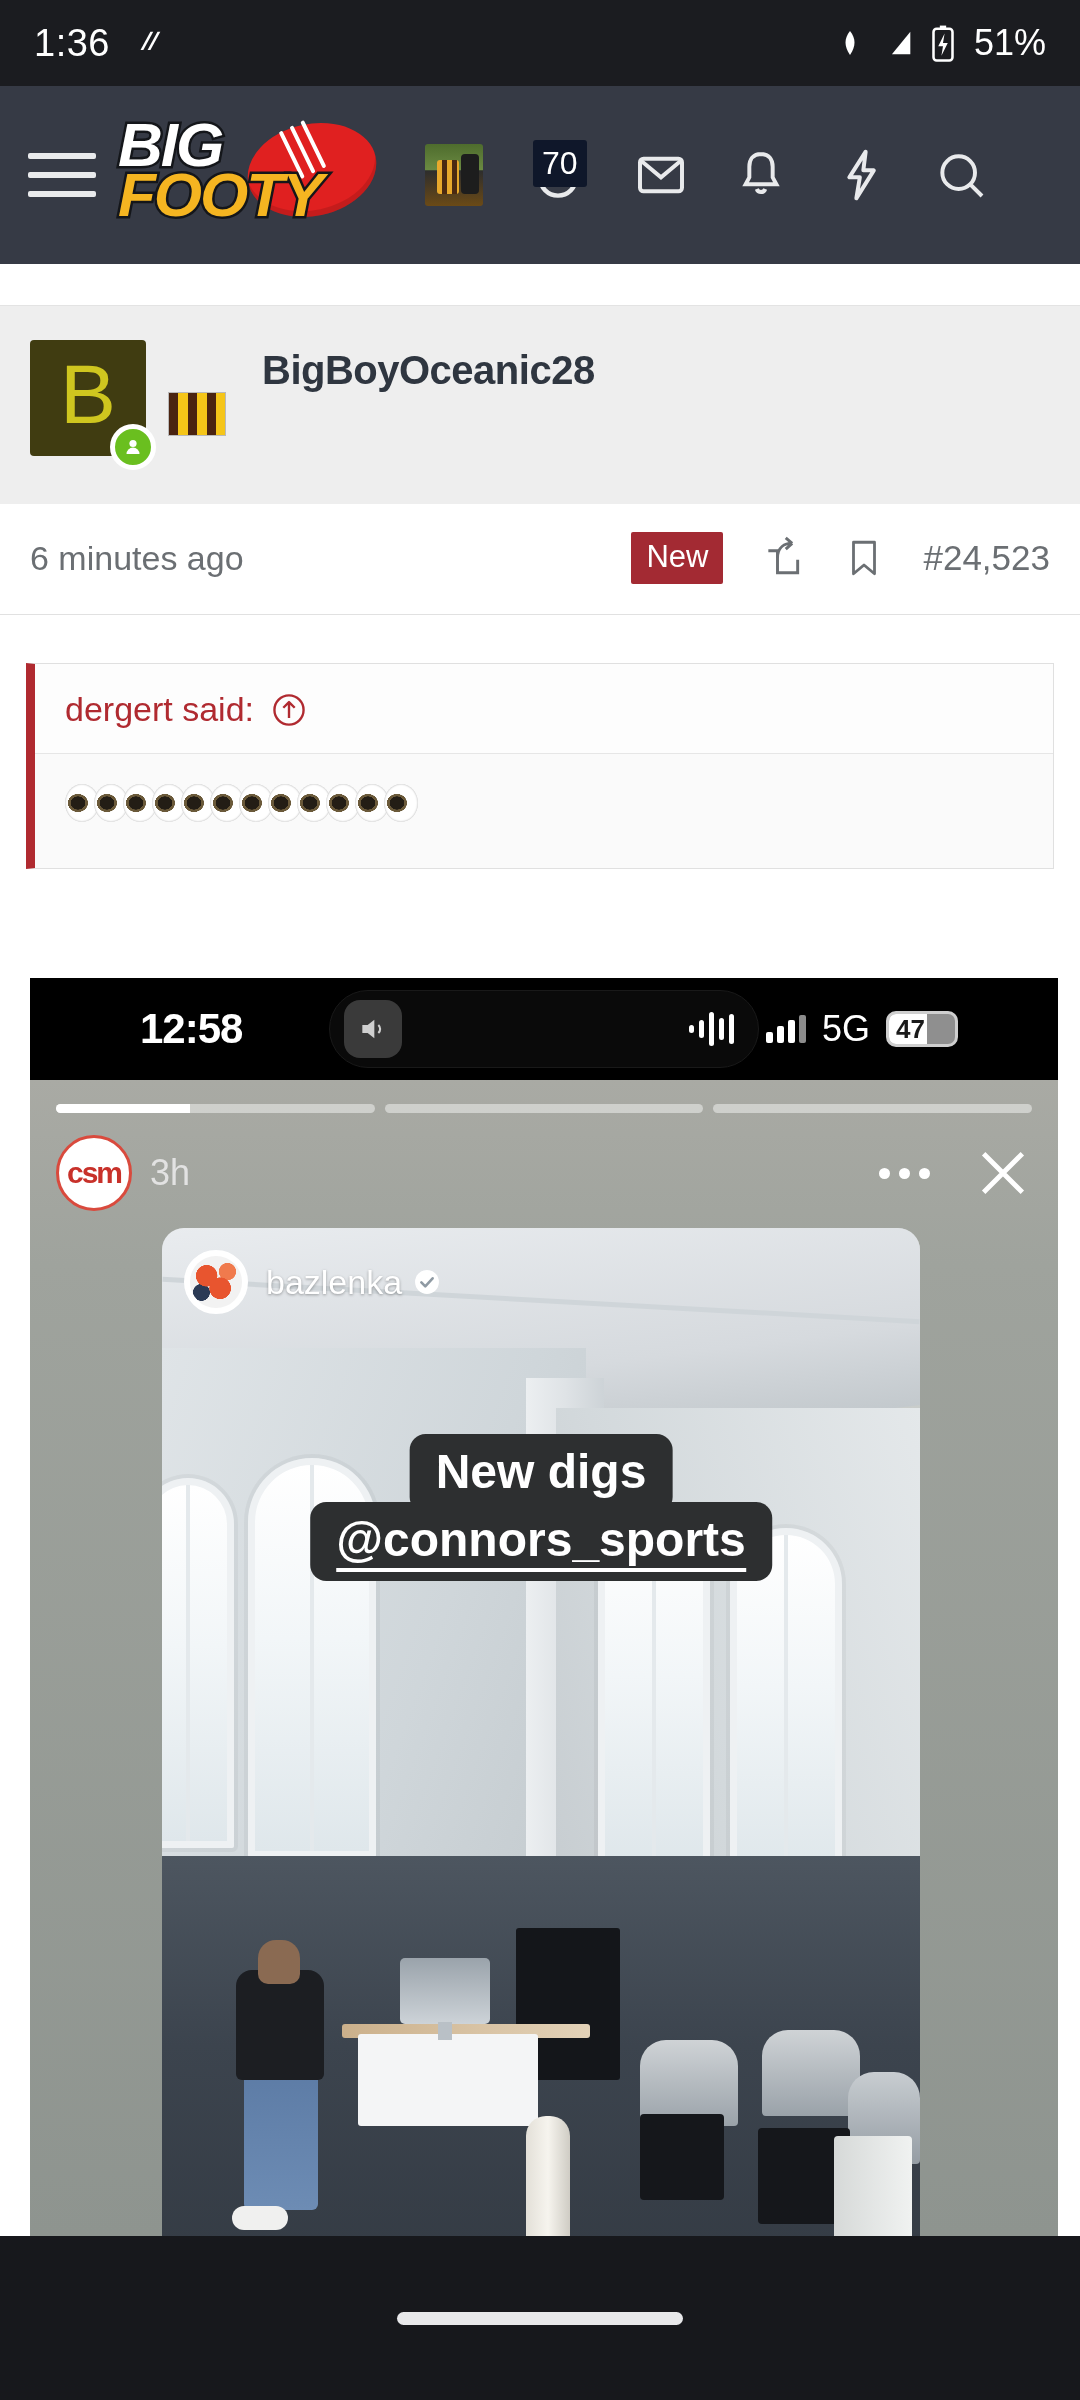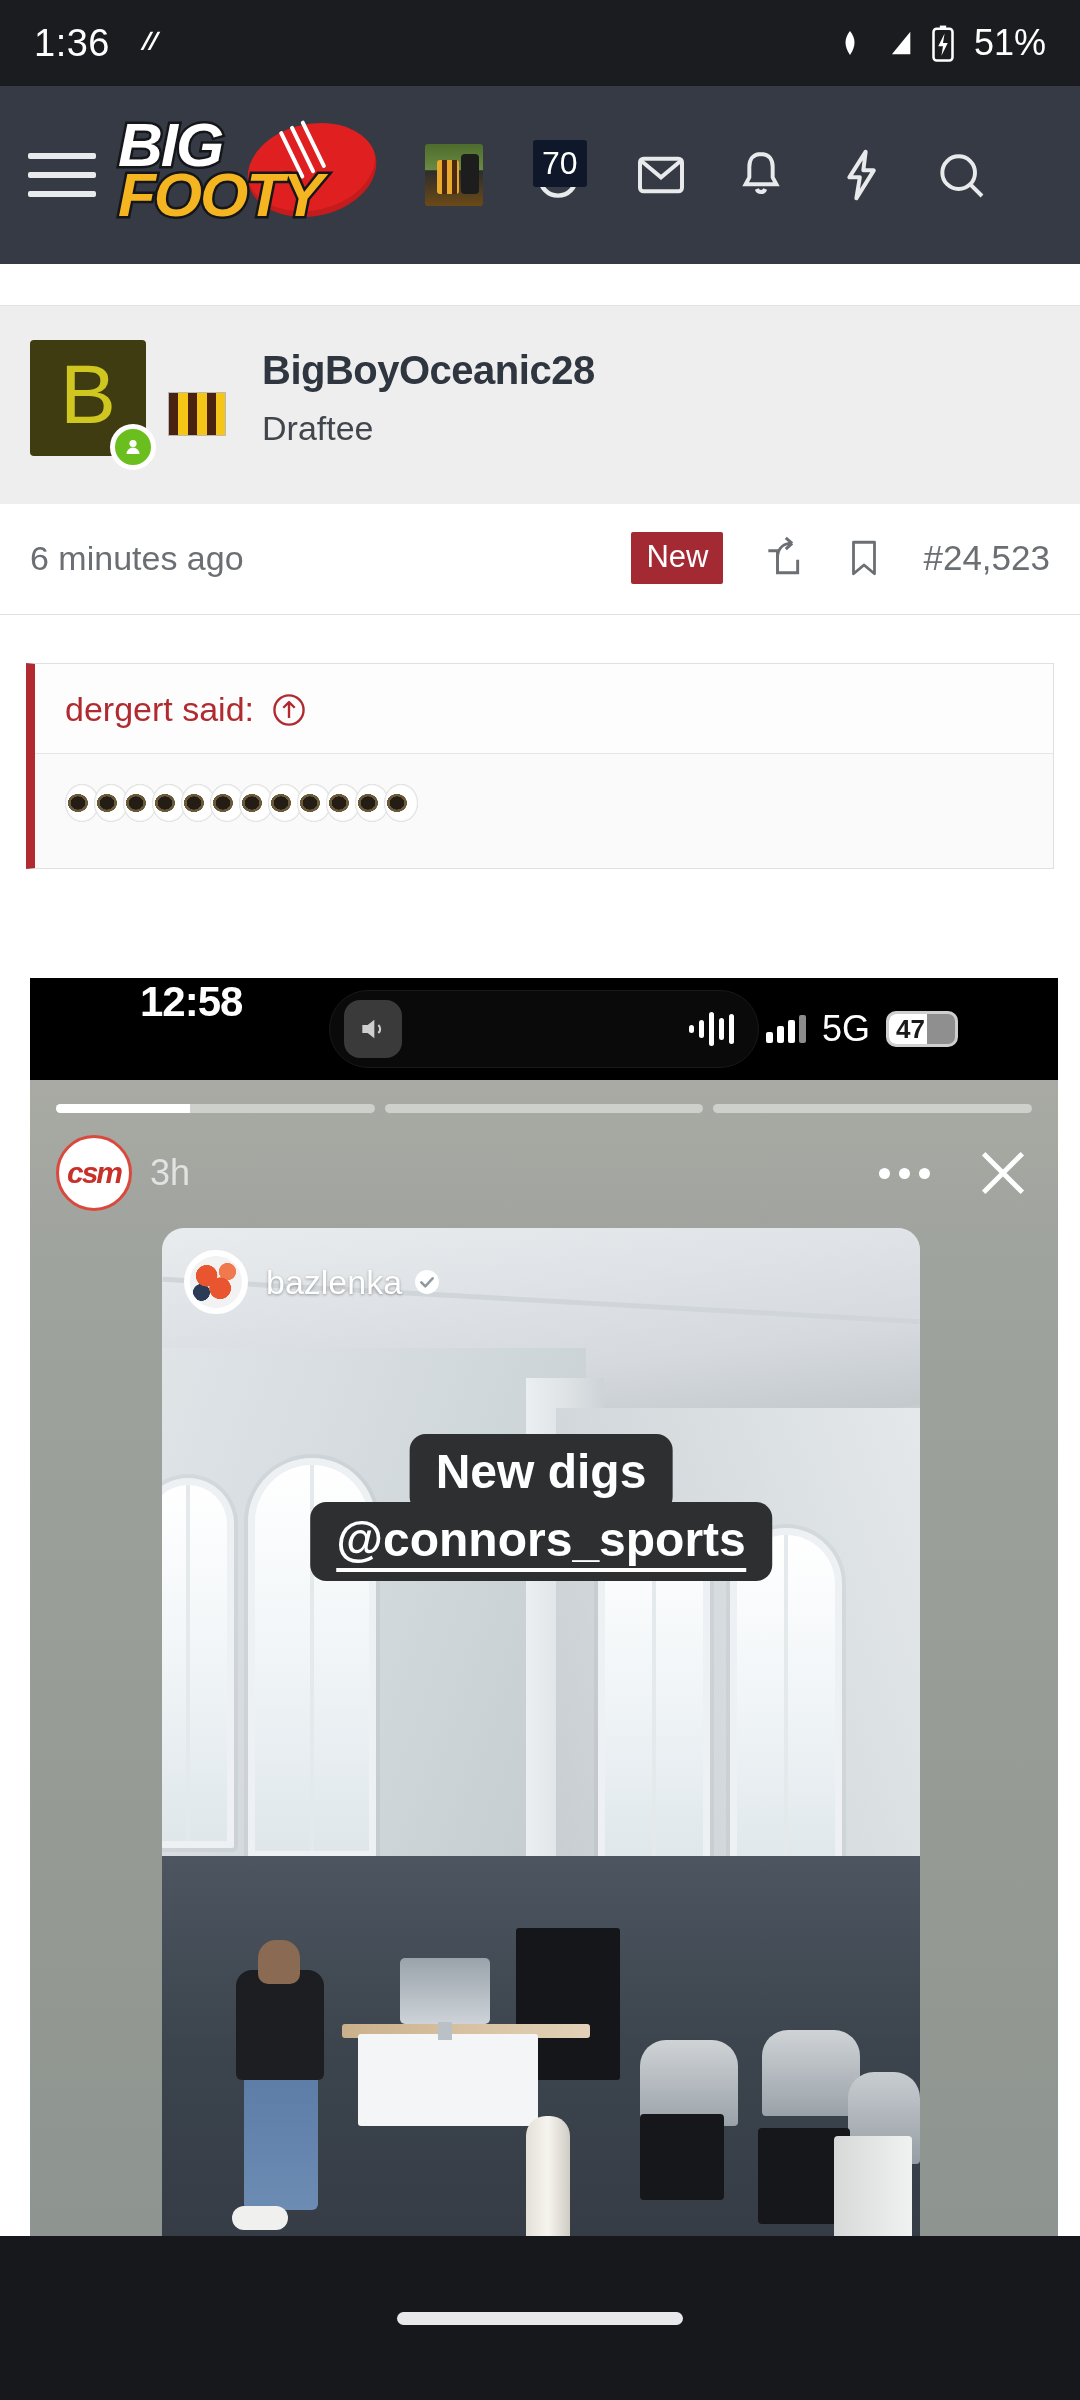--- a/index.html
+++ b/index.html
@@ -129,21 +129,21 @@
     background: radial-gradient(ellipse at 38% 50%, #231d15 0 24%, #6b5a3a 25% 33%, #ffffff 34% 100%);
     box-shadow: inset 0 0 2px rgba(0,0,0,.35);
   }
 
   
   .embed {
     position: absolute; left: 30px; top: 978px; width: 1028px; height: 1258px;
     background: #000; overflow: hidden;
   }
   .ios-status {
-    height: 102px; color:#fff; display:flex; position:relative;
+    height: 102px; color:#fff; display:flex; align-items:center; position:relative;
   }
   .ios-time { font-size: 42px; font-weight: 700; margin-left: 110px; letter-spacing: -1px;}
   .island {
     position:absolute; left: 50%; transform: translateX(-50%); top: 12px;
     width: 430px; height: 78px; border-radius: 40px; background:#0a0a0a;
     border: 1px solid #191919; display:flex; align-items:center; justify-content:space-between;
     padding: 0 24px 0 14px;
   }
   .island-speaker{
     width: 58px;height:58px;border-radius:16px;background:#3a3a3a;
@@ -171,21 +171,21 @@
     background: linear-gradient(180deg,#a9aaa4 0%,#9fa39d 16%,#8e948f 100%);
     overflow:hidden;
   }
   .progress { display:flex; gap: 10px; padding: 24px 26px 0; }
   .progress .seg { flex:1; height: 9px; border-radius: 6px; background: rgba(255,255,255,.45); overflow:hidden;}
   .progress .seg .fill { height:100%; background:#fff; }
   .story-head { display:flex; align-items:center; padding: 22px 26px 0; }
   .ig-avatar {
     width: 76px; height: 76px; border-radius: 50%; background:#fff; border: 3px solid #d94a3d;
     display:flex; align-items:center; justify-content:center;
-    color:#c8312a; font-size: 30px; font-weight:700; font-style: italic; letter-spacing: -2px; text-align: right;
+    color:#c8312a; font-size: 30px; font-weight:700; letter-spacing: -2px; text-align: right;
   }
   .ig-name { color:#fff; font-size: 40px; margin-left: 22px; font-weight: 400;}
   .ig-time { color:#e2e2e2; font-size: 36px; margin-left: 18px; }
   .story-actions { margin-left:auto; display:flex; align-items:center; gap: 44px; }
   .dots { display:flex; gap: 9px; }
   .dots i { width:11px; height: 11px; background:#fff; border-radius:50%; display:block; }
 
   
   .repost {
     position:absolute; left: 132px; right: 138px; top: 148px; bottom: -40px;
@@ -374,21 +374,20 @@
       <div class="online">
         <svg width="24" height="24" viewBox="0 0 24 24">
             <circle cx="12" cy="8.5" r="3.6" fill="#fff"></circle>
             <path d="M5.5 19 a6.5 6.5 0 0 1 13 0 Z" fill="#fff"></path>
           </svg>
       </div>
     </div>
     <div class="team-flag"></div>
     <div class="names">
       <div class="username">BigBoyOceanic28</div>
-      <div class="usertitle">Draftee</div>
     </div>
   </div>
 
   <div class="meta">
     <div class="meta-time">6 minutes ago</div>
     <div class="meta-right">
       <div class="new-badge">New</div>
       <span>
         <svg width="44" height="44" viewBox="0 0 24 24">
           <path d="M4 8 H9 V20 H20 V13" fill="none" stroke="#6b6f73" stroke-width="1.6"></path>

